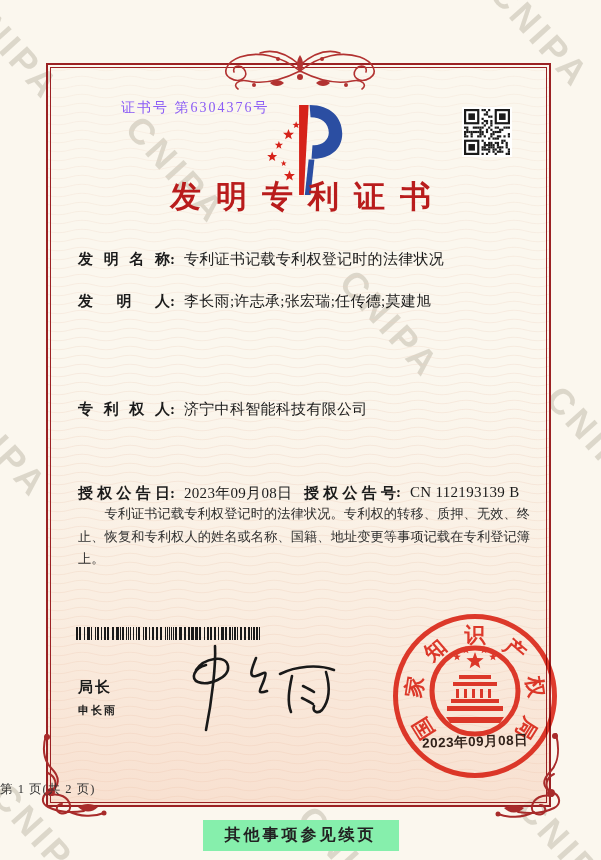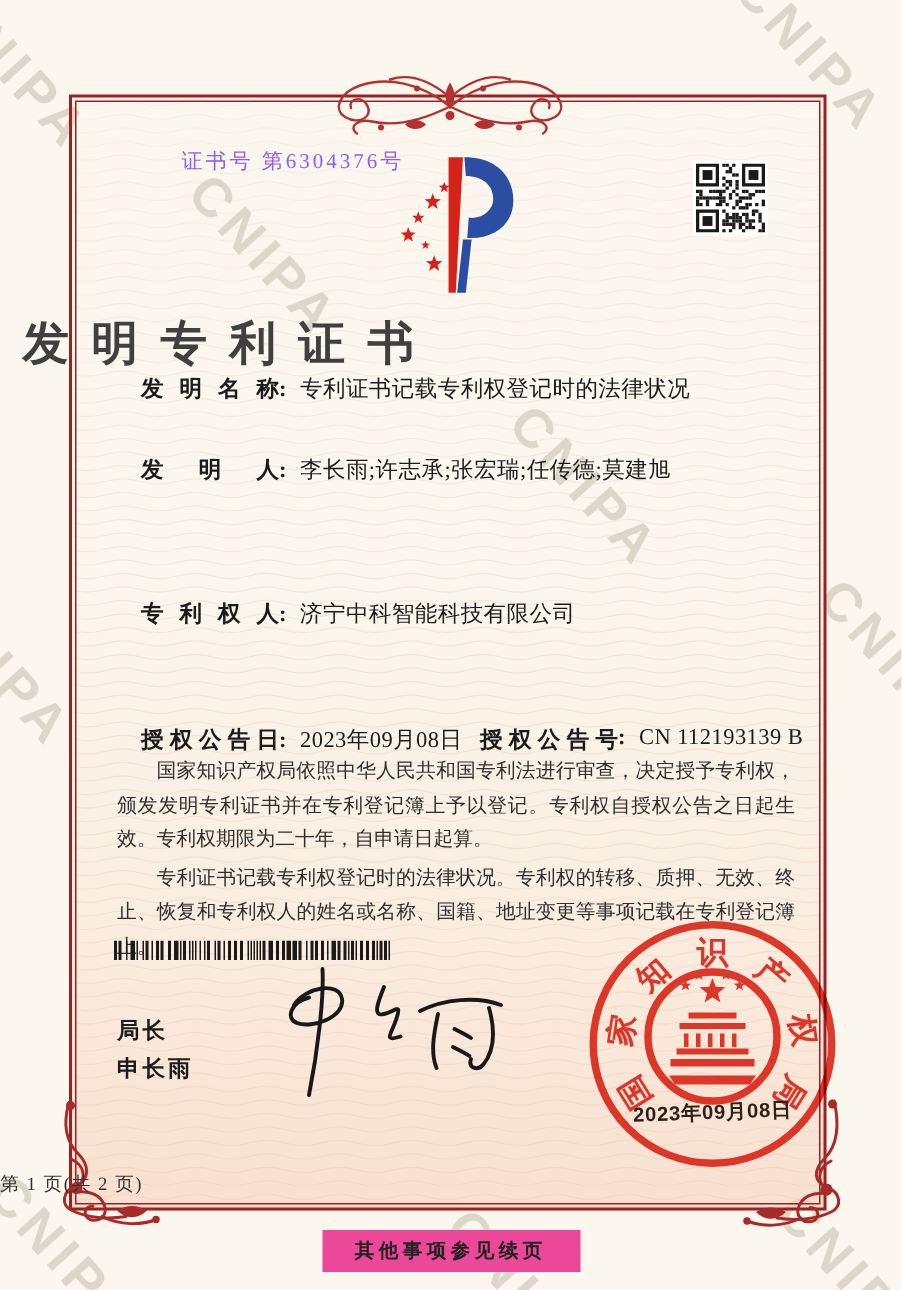--- a/index.html
+++ b/index.html
@@ -32,39 +32,39 @@
   }
   .ornament-top{position:absolute; left:214px; top:45px; z-index:3;}
   .ornament-bl{position:absolute; left:38px; top:733px; z-index:3;}
   .ornament-br{position:absolute; left:494px; top:726px; z-index:3; transform:scaleX(-1);}
   .cert-no{
     position:absolute; left:76px; top:99px; z-index:4; font-size:14px; letter-spacing:2px; color:#8b5cf6;margin-left:45px;
   }
   .logo{position:absolute; left:252px; top:100px; z-index:4;}
   .qr{position:absolute; left:462px; top:107px; z-index:4; background:#fff; padding:2px;}
   .title{
-    position:absolute; left:0; top:176px; width:100%; z-index:4; text-align:left;
-    font-size:31px; font-weight:bold; letter-spacing:15px; text-indent:15px; color:#404040;margin-top:32px;
+    position:absolute; left:0; top:176px; width:100%; z-index:4; text-align:center;
+    font-size:31px; font-weight:bold; letter-spacing:15px; text-indent:15px; color:#b91c1c;
   }
   .row{position:absolute; left:78px; width:460px; z-index:4; font-size:15px;}
   .row .lab{
     display:inline-block; width:92px; text-align:justify; text-align-last:justify;
-    font-weight:600; vertical-align:top;margin-left:16px;
+    font-weight:600; vertical-align:top;
   }
   .row .col{font-weight:600; margin-right:9px;}
   .row .val{letter-spacing:0.3px; font-weight:500;}
   .row .pair2{position:absolute; left:226px; top:0;}
   .paras{
     position:absolute; left:78px; top:503px; width:452px; z-index:4;
     font-size:13.2px; line-height:1.72; color:#2e2e2e; text-align:justify;
   }
   .paras p{margin:0 0 3px 0; text-indent:2em;}
   .barcode{position:absolute; left:76px; top:627px; z-index:4;}
   .sig-title{position:absolute; left:78px; top:678px; z-index:4; font-size:15px; font-weight:600; letter-spacing:2px;}
-  .sig-name{position:absolute; left:78px; top:703px; z-index:4; font-size:15px; font-weight:600; letter-spacing:2px;}
+  .sig-name{position:absolute; left:78px; top:703px; z-index:4; font-size:11px; font-weight:600; letter-spacing:2px;}
   .sig-hand{position:absolute; left:168px; top:640px; z-index:4;}
   .seal{
     position:absolute; left:393px; top:614px; width:164px; height:164px; z-index:5;
     border:5px solid var(--seal_red); border-radius:50%; box-sizing:border-box;
     mix-blend-mode:multiply; opacity:0.95;
   }
   .seal .ring-ch{
     position:absolute; left:50%; top:50%; font-size:21px; font-weight:bold; color:var(--seal_red);
     font-family:"Liberation Serif",serif;
   }
@@ -75,21 +75,21 @@
     font-family:"Liberation Sans",sans-serif;
   }
   .page-no{
     position:absolute; left:0; top:781px; width:100%; z-index:4;
     font-size:12.5px; letter-spacing:1px; color:#333;
   }
   .cont-note{
     position:absolute; left:0; top:820px; width:100%; text-align:center; z-index:4;
   }
   .cont-note span{
-    display:inline-block; background:#ec4899; padding:5px 22px; font-size:13px;
+    display:inline-block; background:#86efac; padding:5px 22px; font-size:16px;
     letter-spacing:3px; font-weight:600; color:#222;
   }
 </style>
 </head>
 <body>
 
 <div class="page">
 
   <div class="wm" style="left:-18px;top:-16px">CNIPA</div>
   <div class="wm" style="left:512px;top:-28px">CNIPA</div>
@@ -384,35 +384,34 @@
       <rect x="0" y="30.66666666666667" width="15.333333333333336" height="15.333333333333336" fill="#1a1a1a"></rect>
       <rect x="2.1904761904761907" y="32.85714285714286" width="10.952380952380953" height="10.952380952380953" fill="#fff"></rect>
       <rect x="4.380952380952381" y="35.04761904761905" width="6.571428571428572" height="6.571428571428572" fill="#1a1a1a"></rect>
     </svg>
 
   <div class="title">发明专利证书</div>
 
   <div class="row" style="top:250px">
     <span class="lab">发明名称</span><span class="col">:</span><span class="val">专利证书记载专利权登记时的法律状况</span>
   </div>
-  <div class="row" style="top:304px">
+  <div class="row" style="top:292px">
     <span class="lab">发明人</span><span class="col">:</span><span class="val">李长雨;许志承;张宏瑞;任传德;莫建旭</span>
   </div>
   <div class="row" style="top:400px">
     <span class="lab">专利权人</span><span class="col">:</span><span class="val">济宁中科智能科技有限公司</span>
   </div>
   <div class="row" style="top:484px">
     <span class="lab">授权公告日</span><span class="col">:</span><span class="val">2023年09月08日</span>
     <span class="pair2">
       <span class="lab">授权公告号</span><span class="col">:</span><span class="val">CN 112193139 B</span>
     </span>
   </div>
 
   <div class="paras">
-    <p>国家知识产权局依照中华人民共和国专利法进行审查，决定授予专利权，颁发发明专利证书并在专利登记簿上予以登记。专利权自授权公告之日起生效。专利权期限为二十年，自申请日起算。</p>
     <p>专利证书记载专利权登记时的法律状况。专利权的转移、质押、无效、终止、恢复和专利权人的姓名或名称、国籍、地址变更等事项记载在专利登记簿上。</p>
   </div>
 
   <svg class="barcode" id="barcode" width="188" height="13">
       <rect x="0" y="0" width="2" height="13" fill="#1a1a1a"></rect>
       <rect x="3" y="0" width="2" height="13" fill="#1a1a1a"></rect>
       <rect x="8" y="0" width="1" height="13" fill="#1a1a1a"></rect>
       <rect x="11" y="0" width="3" height="13" fill="#1a1a1a"></rect>
       <rect x="15" y="0" width="1" height="13" fill="#1a1a1a"></rect>
       <rect x="19" y="0" width="1" height="13" fill="#1a1a1a"></rect>

